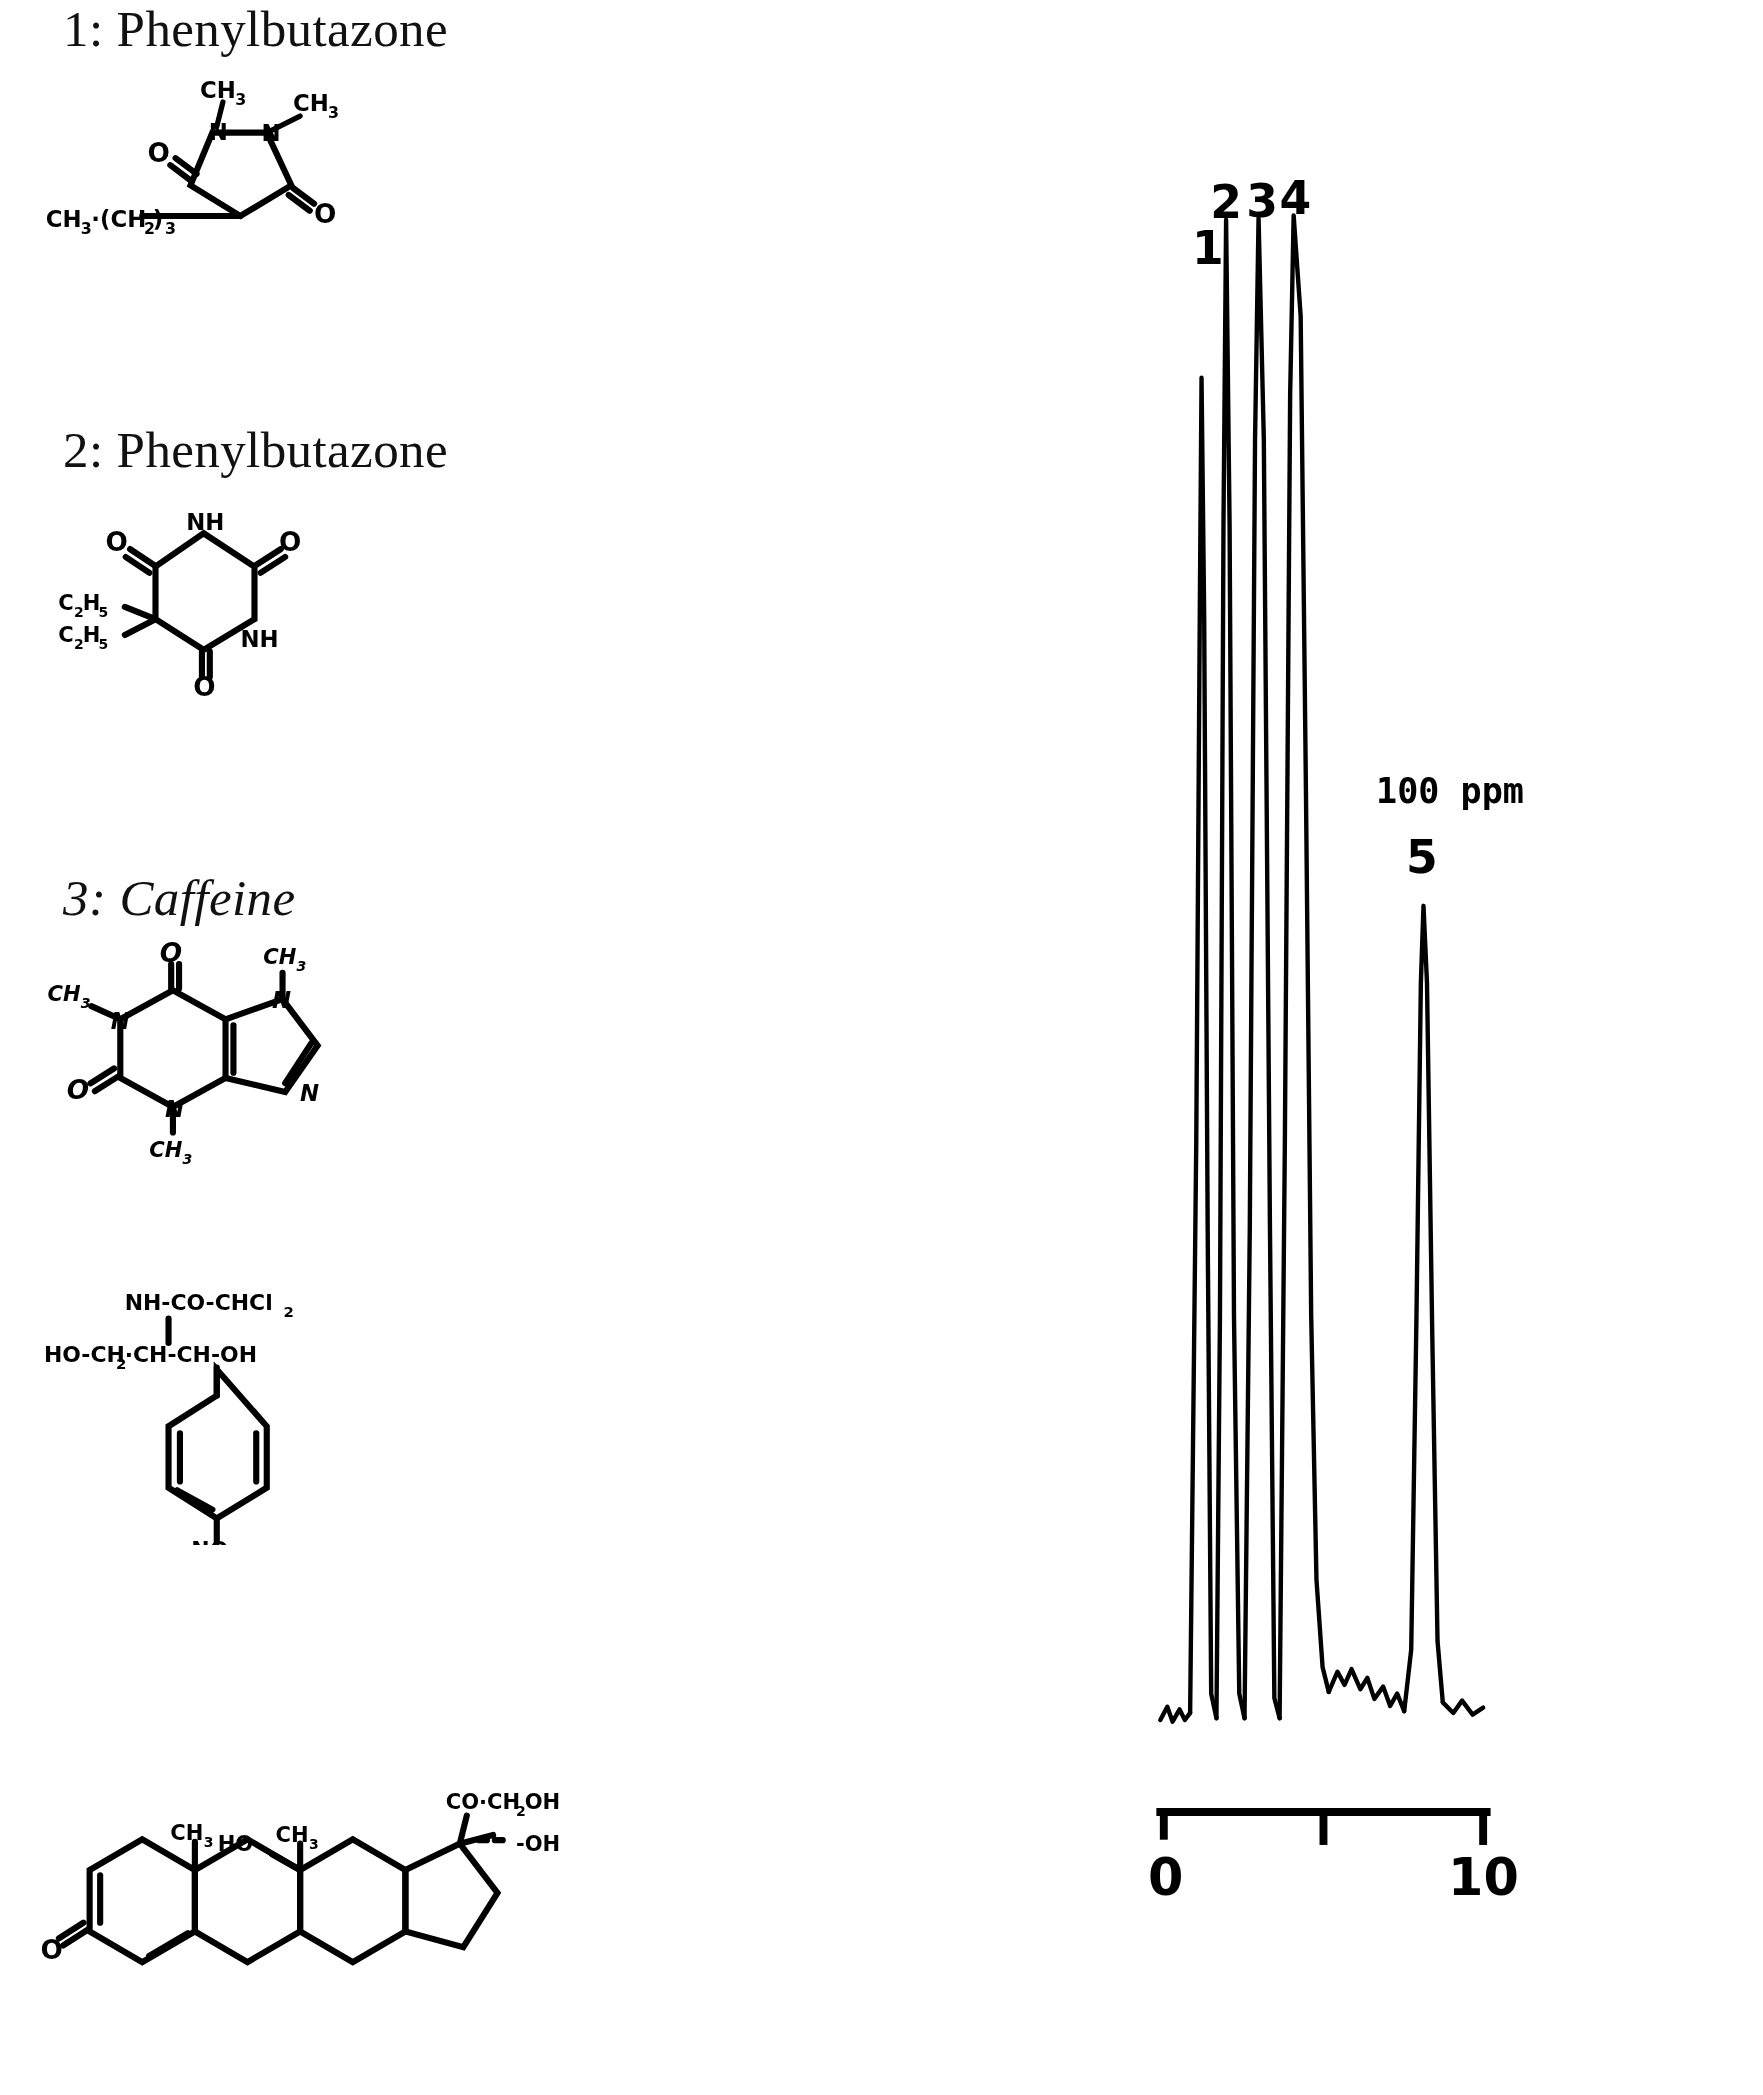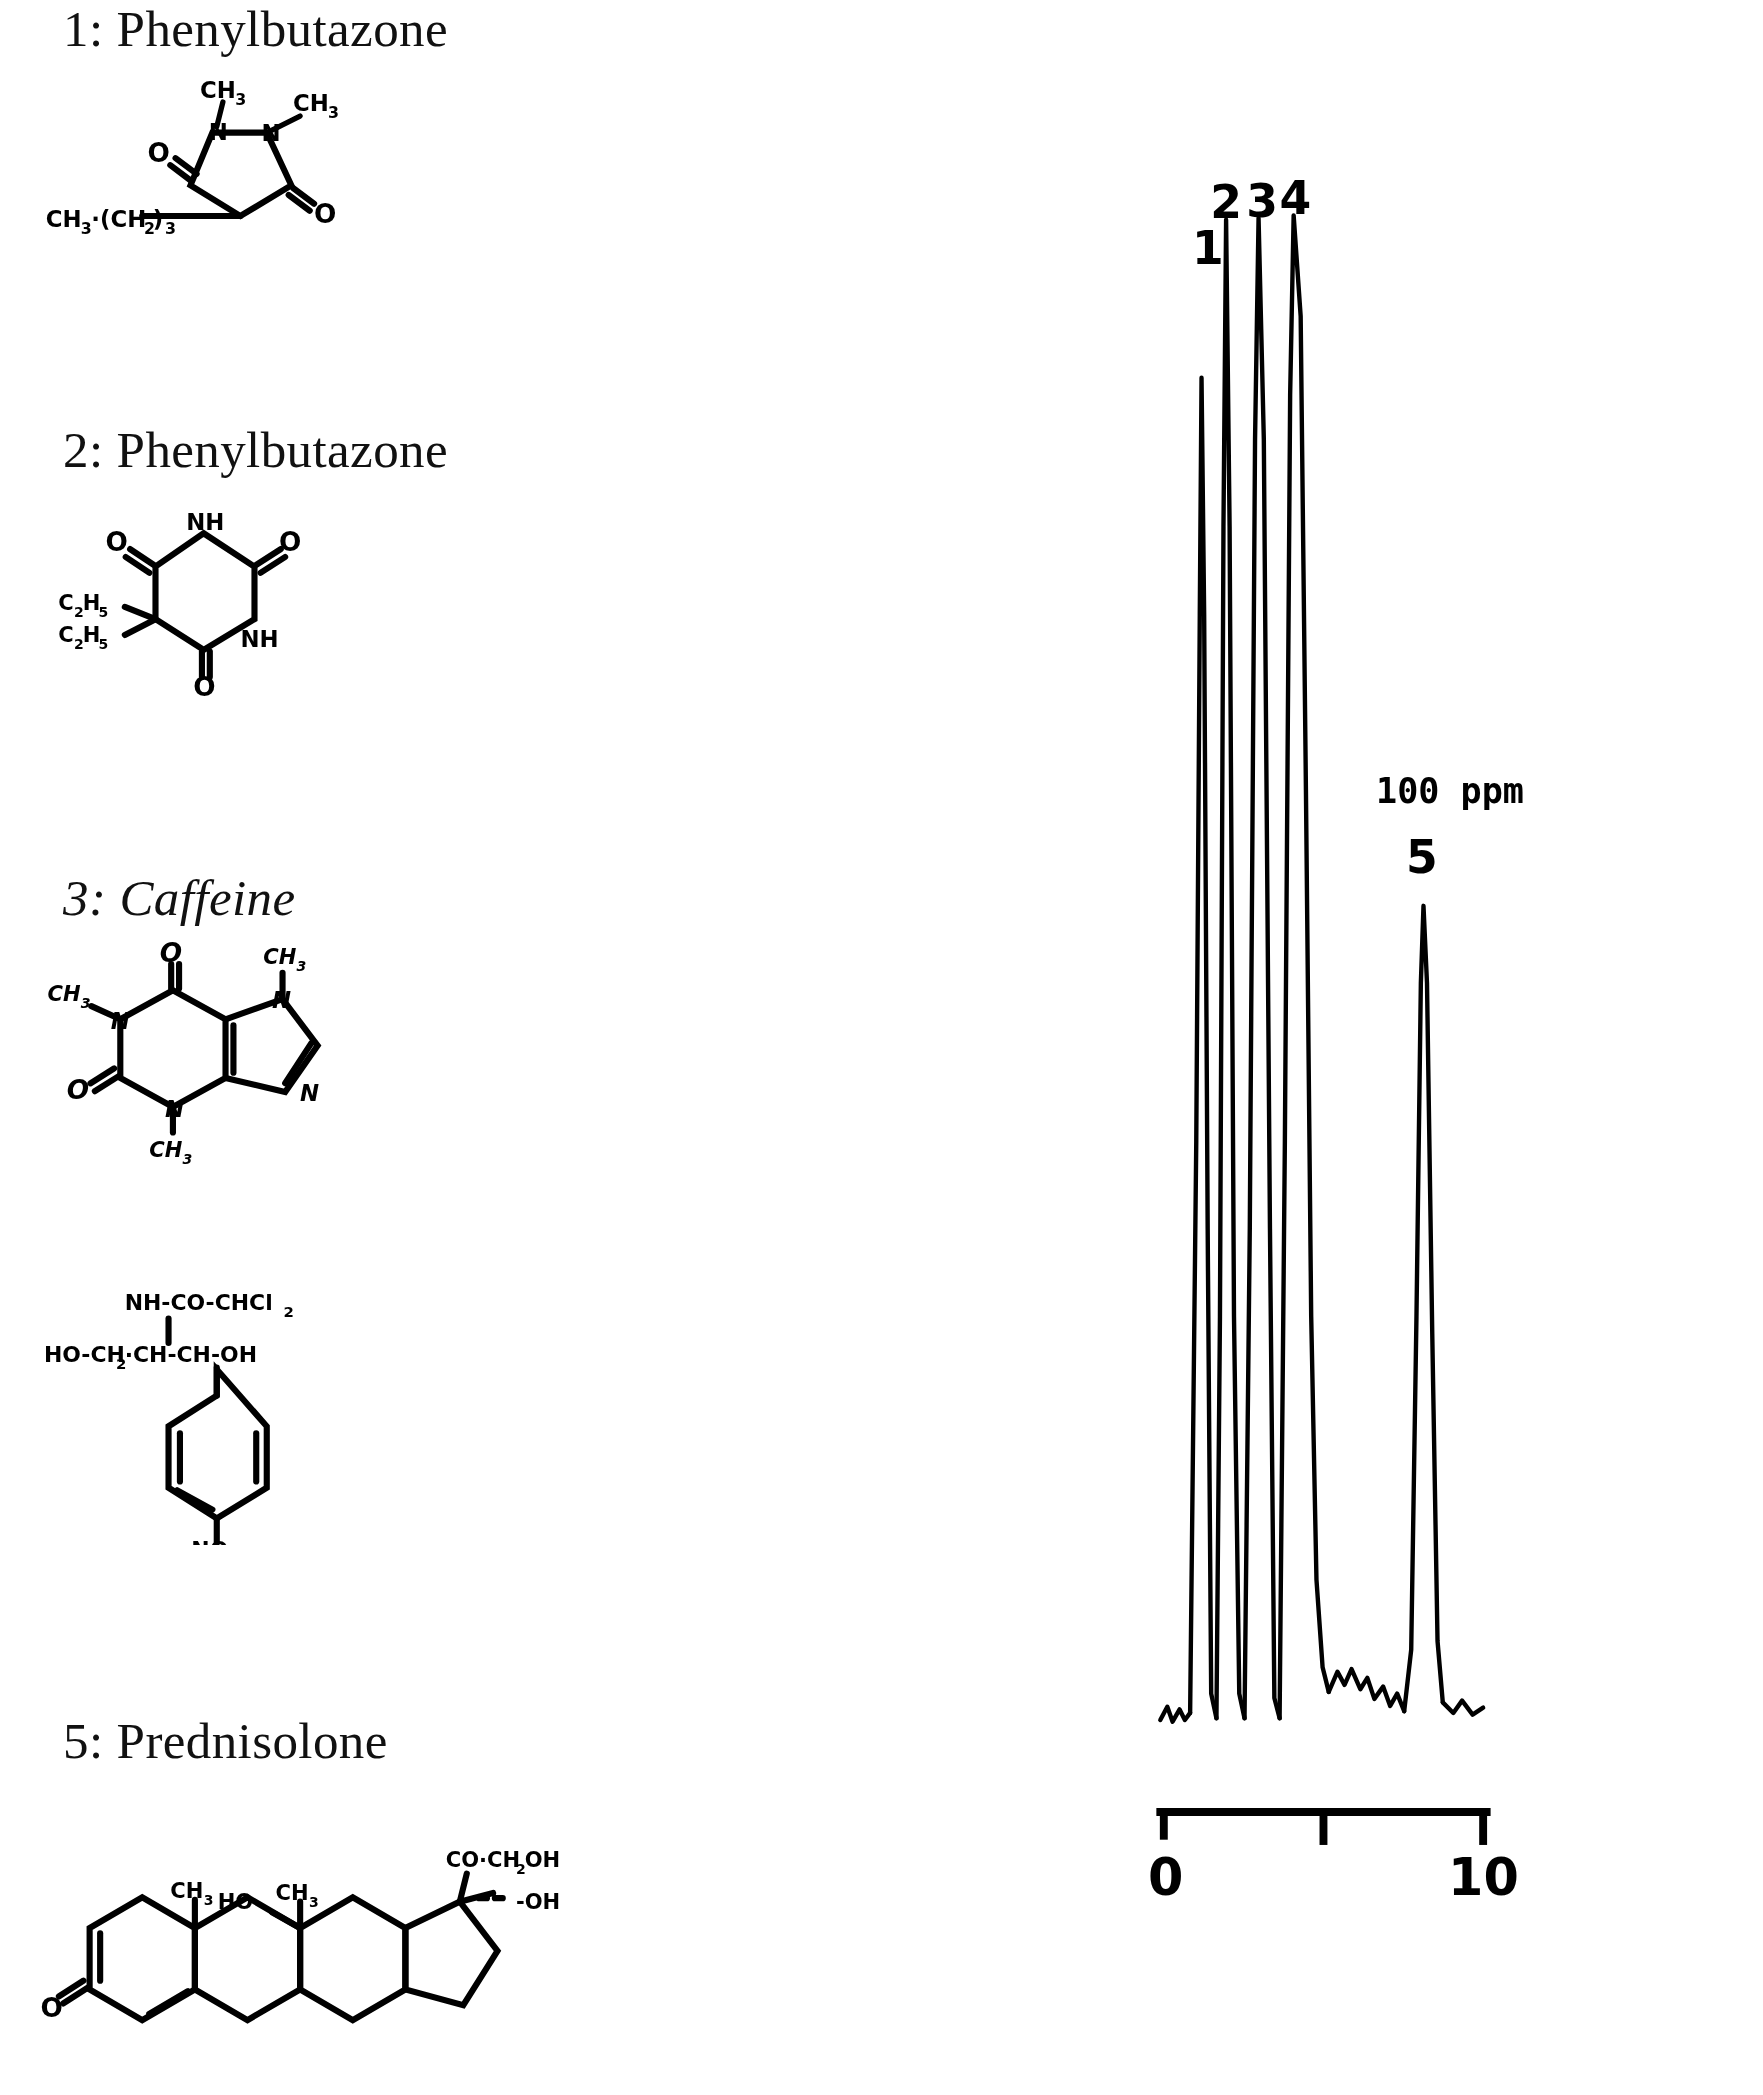--- a/index.html
+++ b/index.html
@@ -177,21 +177,20 @@
             <text class="label" x="90" y="130" font-size="17">2</text>
             <text class="label" x="100" y="122" font-size="25">·CH-CH-OH</text>
             <text class="label" x="176" y="344" font-size="25">NO</text>
             <text class="label" x="216" y="352" font-size="17">2</text>
           </g>
         </svg>
       </div>
     </div>
 
     <div class="compound" style="top:1712px;">
-      <div class="compound-title">5: Prednisolone</div>
       <div class="structure">
         <svg width="614" height="316" viewBox="0 0 700 360" aria-hidden="true">
           <g stroke="#000" stroke-width="7" fill="none" stroke-linecap="round">
 
             <path d="M60,250 L60,180 L120,145 L180,180 L180,250 L120,285 Z"></path>
             <path d="M72,186 L72,240"></path>
             <path d="M128,278 L172,252"></path>
 
             <path d="M58,248 L30,266"></path>
             <path d="M53,240 L25,258"></path>

